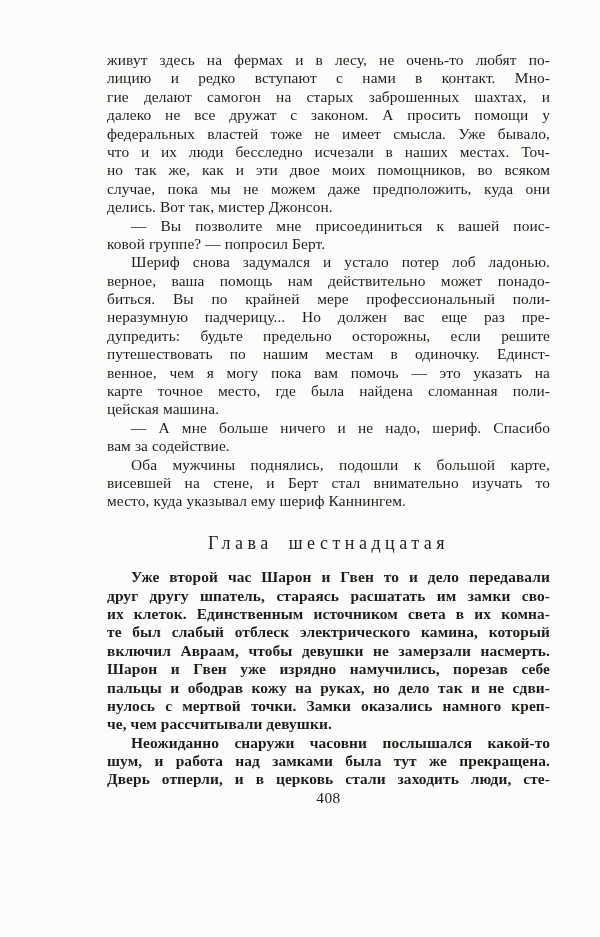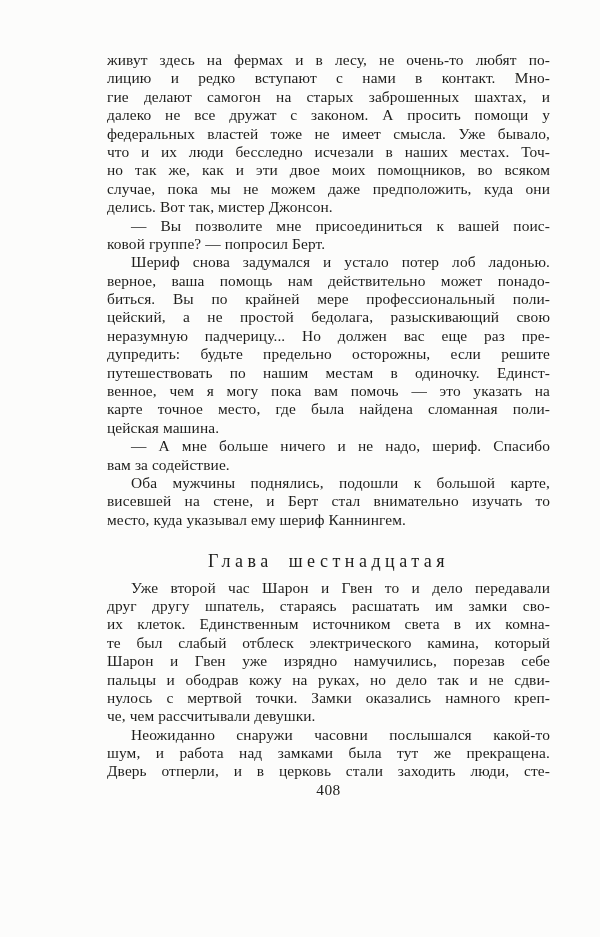--- a/index.html
+++ b/index.html
@@ -46,21 +46,22 @@
     margin-top: 23px;
     height: 18.4px;
     font-size: 18px;
     font-weight: normal;
     text-align: center;
     letter-spacing: 4.5px;
     word-spacing: 7px;
     white-space: nowrap;
   }
   .block-gap {
-    margin-top: 8px;
+    margin-top: 16px;
+    font-weight: bold;
   }
   .folio {
     width: 443px;
     text-align: center;
     font-size: 15.4px;
     letter-spacing: 0.5px;
   }
 </style>
 </head>
 <body>
@@ -74,39 +75,39 @@
       <div class="line just">федеральных властей тоже не имеет смысла. Уже бывало,</div>
       <div class="line just">что и их люди бесследно исчезали в наших местах. Точ-</div>
       <div class="line just">но так же, как и эти двое моих помощников, во всяком</div>
       <div class="line just">случае, пока мы не можем даже предположить, куда они</div>
       <div class="line">делись. Вот так, мистер Джонсон.</div>
       <div class="line indent just">— Вы позволите мне присоединиться к вашей поис-</div>
       <div class="line">ковой группе? — попросил Берт.</div>
       <div class="line indent just">Шериф снова задумался и устало потер лоб ладонью.</div>
       <div class="line just">верное, ваша помощь нам действительно может понадо-</div>
       <div class="line just">биться. Вы по крайней мере профессиональный поли-</div>
-      <div class="line just">цейский, а не простой бедолага, разыскивающий свою</div>
       <div class="line just">неразумную падчерицу... Но должен вас еще раз пре-</div>
       <div class="line just">дупредить: будьте предельно осторожны, если решите</div>
       <div class="line just">путешествовать по нашим местам в одиночку. Единст-</div>
       <div class="line just">венное, чем я могу пока вам помочь — это указать на</div>
       <div class="line just">карте точное место, где была найдена сломанная поли-</div>
       <div class="line">цейская машина.</div>
       <div class="line indent just">— А мне больше ничего и не надо, шериф. Спасибо</div>
       <div class="line">вам за содействие.</div>
       <div class="line indent just">Оба мужчины поднялись, подошли к большой карте,</div>
       <div class="line just">висевшей на стене, и Берт стал внимательно изучать то</div>
       <div class="line">место, куда указывал ему шериф Каннингем.</div>
     </div>
   <h2 class="chapter">Глава шестнадцатая</h2>
   <div class="text-block block-gap">
       <div class="line indent just">Уже второй час Шарон и Гвен то и дело передавали</div>
       <div class="line just">друг другу шпатель, стараясь расшатать им замки сво-</div>
       <div class="line just">их клеток. Единственным источником света в их комна-</div>
       <div class="line just">те был слабый отблеск электрического камина, который</div>
+      <div class="line just">включил Авраам, чтобы девушки не замерзали насмерть.</div>
       <div class="line just">Шарон и Гвен уже изрядно намучились, порезав себе</div>
       <div class="line just">пальцы и ободрав кожу на руках, но дело так и не сдви-</div>
       <div class="line just">нулось с мертвой точки. Замки оказались намного креп-</div>
       <div class="line">че, чем рассчитывали девушки.</div>
       <div class="line indent just">Неожиданно снаружи часовни послышался какой-то</div>
       <div class="line just">шум, и работа над замками была тут же прекращена.</div>
       <div class="line just">Дверь отперли, и в церковь стали заходить люди, сте-</div>
     </div>
   <div class="folio">408</div>
 </div>

